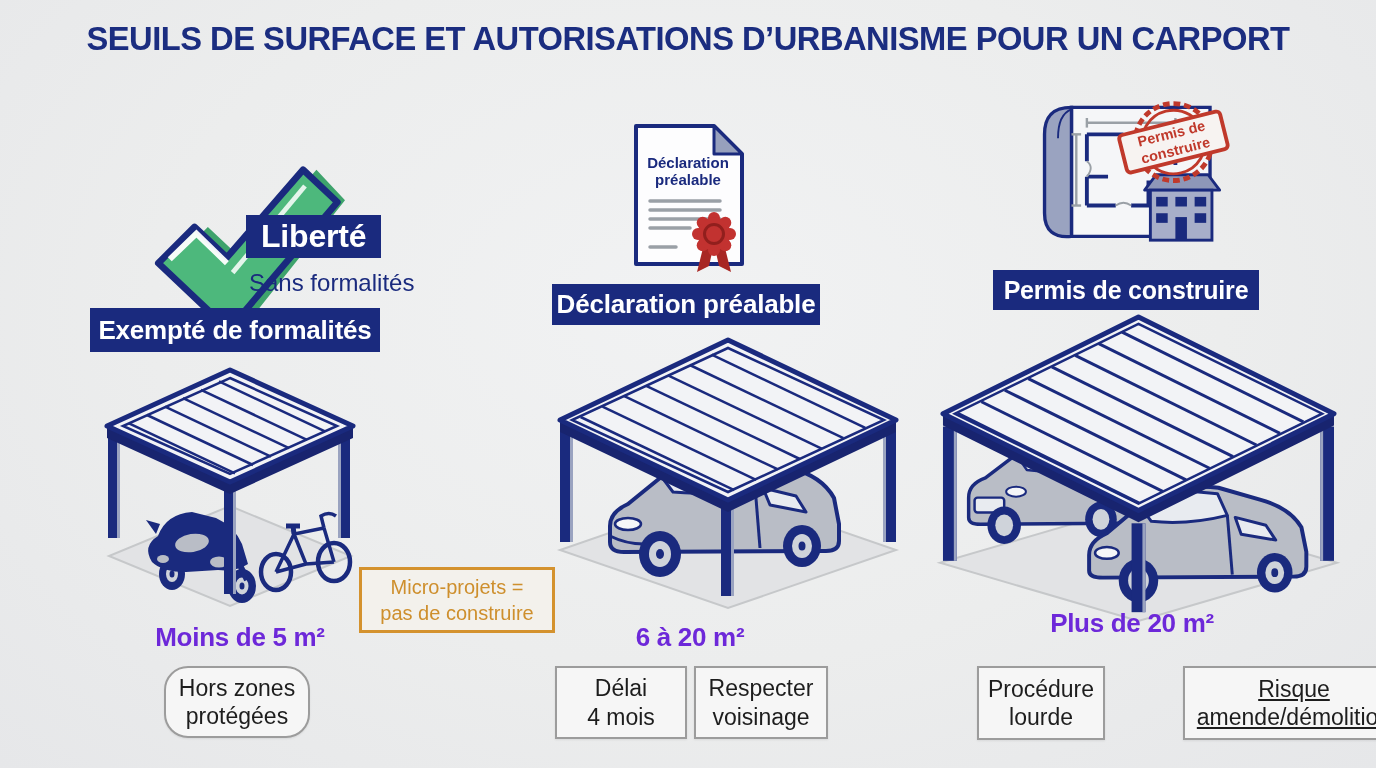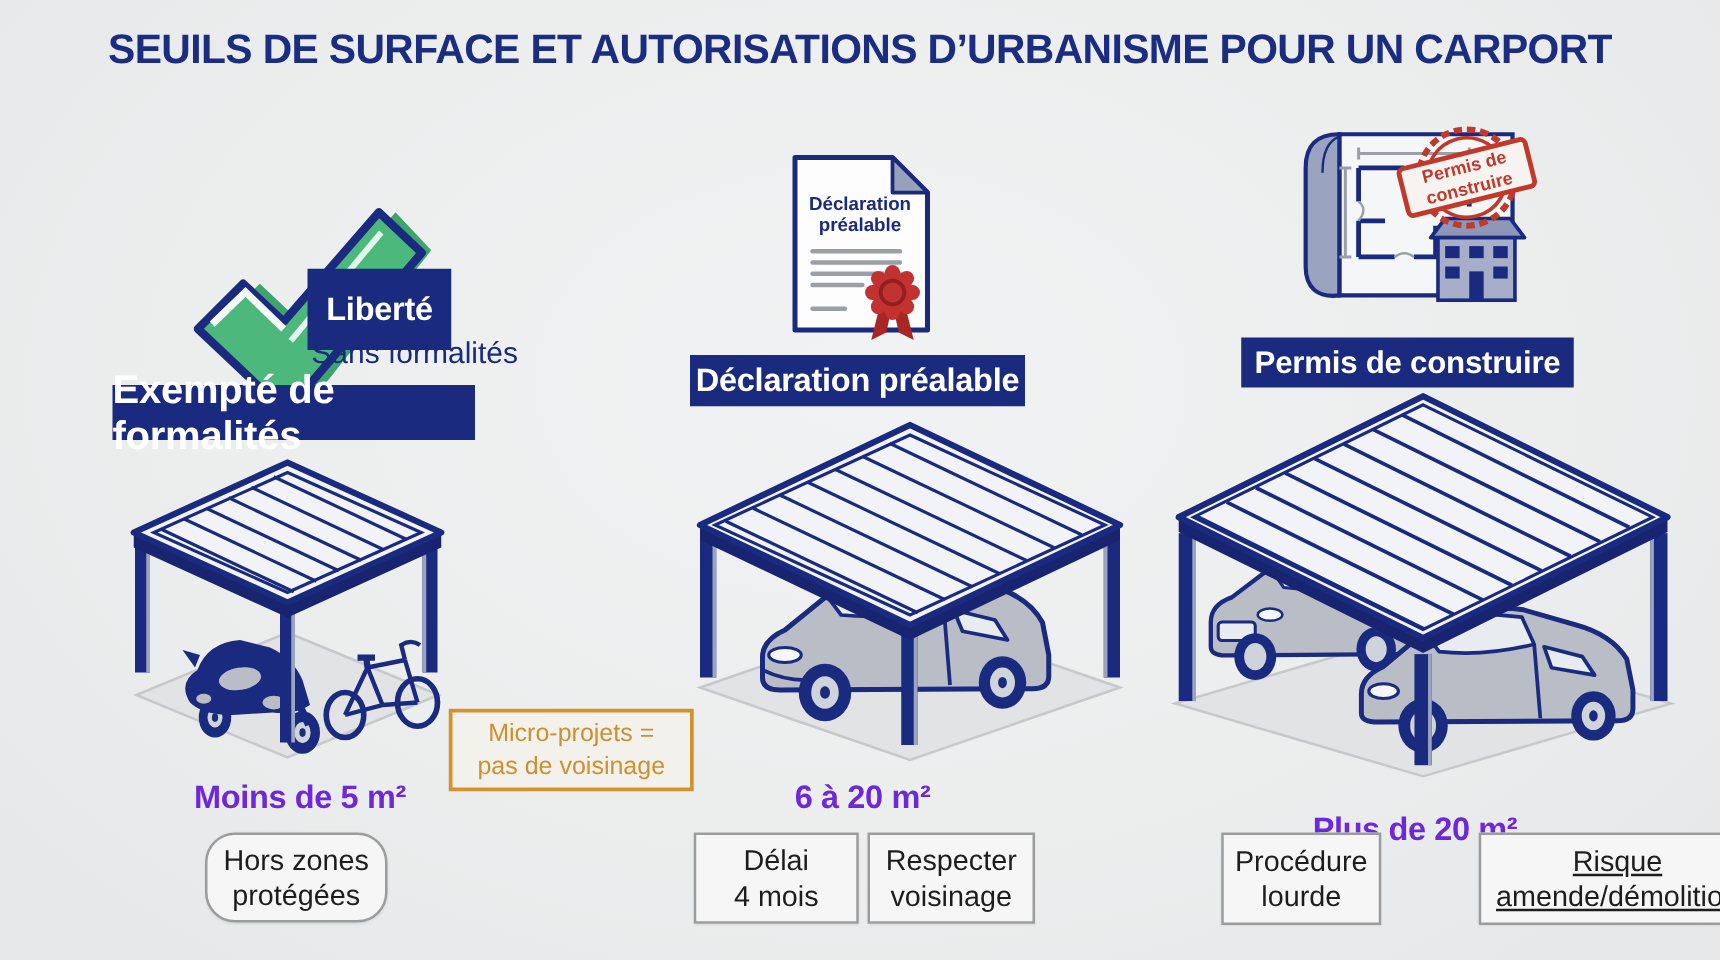--- a/index.html
+++ b/index.html
@@ -42,25 +42,25 @@
 <body>
 
 <h1 class="abs page-title">SEUILS DE SURFACE ET AUTORISATIONS D’URBANISME POUR UN CARPORT</h1>
 
 <svg class="abs" style="left:145px;top:158px;" width="200" height="195" viewBox="0 0 210 200">
   <polygon points="28,108 66,70 100,102 180,10 210,42 102,178" fill="#3ea36c"></polygon>
   <polygon points="14,108 52,70 86,102 166,10 202,44 88,178" fill="#4db87c" stroke="#1a2a7e" stroke-width="7" stroke-linejoin="round"></polygon>
   <polyline points="26,104 54,77 86,108" fill="none" stroke="#ffffff" stroke-width="6" opacity="0.95"></polyline>
   <polyline points="92,118 168,27" fill="none" stroke="#ffffff" stroke-width="5" opacity="0.85"></polyline>
 </svg>
-<div class="abs badge" style="left:246px;top:215px;height:39px;padding:13px 15px;font-size:26px;">
+<div class="abs badge" style="left:246px;top:215px;height:39px;padding:2px 15px;font-size:32px;">
   <span>Liberté</span>
 </div>
 <div class="abs caption-navy" style="left:249px;top:257px;margin-top:12px;">Sans formalités</div>
-<div class="abs badge" style="left:90px;top:308px;width:290px;height:44px;font-size:32px;">
+<div class="abs badge" style="left:90px;top:308px;width:290px;height:44px;font-size:26px;">
   <span>Exempté de formalités</span>
 </div>
 
 <svg class="abs" style="left:100px;top:366px;" width="258" height="244" viewBox="0 0 258 244">
 
   <polygon points="130,140 251,190 130,240 9,190" fill="#e2e3e5" stroke="#c6c8ca" stroke-width="2"></polygon>
 
   <g>
     <rect x="8" y="62" width="12" height="110" fill="#1a2a7e"></rect>
       <rect x="17" y="62" width="3" height="110" fill="#9aa3c0"></rect>
@@ -107,21 +107,21 @@
     <line x1="47" y1="49" x2="153" y2="99"></line>
       <line x1="29" y1="57.4" x2="135" y2="107.4"></line>
   </g>
 </svg>
 
 <div class="abs threshold" style="left:90px;top:622px;width:300px;">Moins de 5 m²</div>
 <div class="abs note" style="left:164px;top:666px;width:142px;height:68px;border-radius:24px;">Hors zones
 protégées</div>
 
 <div class="abs callout" style="left:359px;top:567px;width:190px;height:60px;">Micro-projets =
-pas de voisinage</div>
+pas de construire</div>
 
 <svg class="abs" style="left:630px;top:122px;" width="118" height="158" viewBox="0 0 118 158">
   <path d="M6,4 H84 L112,32 V142 H6 Z" fill="#fdfdfe" stroke="#1a2a7e" stroke-width="4" stroke-linejoin="round"></path>
   <path d="M84,4 L112,32 H84 Z" fill="#97a0bd" stroke="#1a2a7e" stroke-width="3" stroke-linejoin="round"></path>
   <text x="58" y="46" text-anchor="middle" font-size="15" font-weight="bold" fill="#1a2a7e">Déclaration</text>
   <text x="58" y="63" text-anchor="middle" font-size="15" font-weight="bold" fill="#1a2a7e">préalable</text>
   <g stroke="#9aa0a6" stroke-width="3.5" stroke-linecap="round">
     <line x1="20" y1="79" x2="90" y2="79"></line>
       <line x1="20" y1="88" x2="90" y2="88"></line>
     <line x1="20" y1="97" x2="90" y2="97"></line>
@@ -285,17 +285,17 @@
       <line x1="169.7" y1="32.1" x2="353.3" y2="122.9"></line>
     <line x1="145.9" y1="43.9" x2="329.5" y2="134.7"></line>
       <line x1="122.2" y1="55.6" x2="305.8" y2="146.4"></line>
     <line x1="98.4" y1="67.4" x2="282" y2="158.2"></line>
       <line x1="74.6" y1="79.2" x2="258.2" y2="170"></line>
     <line x1="50.9" y1="90.9" x2="234.5" y2="181.7"></line>
       <line x1="27.1" y1="102.7" x2="210.7" y2="193.5"></line>
   </g>
 </svg>
 
-<div class="abs threshold" style="left:982px;top:648px;width:300px;">Plus de 20 m²</div>
+<div class="abs threshold" style="left:982px;top:608px;width:300px;">Plus de 20 m²</div>
 <div class="abs note" style="left:977px;top:666px;width:124px;height:70px;">Procédure
 lourde</div>
 <div class="abs note" style="left:1183px;top:666px;width:218px;height:70px;text-decoration:underline;">Risque
 amende/démolition</div>
 
 </body></html>

